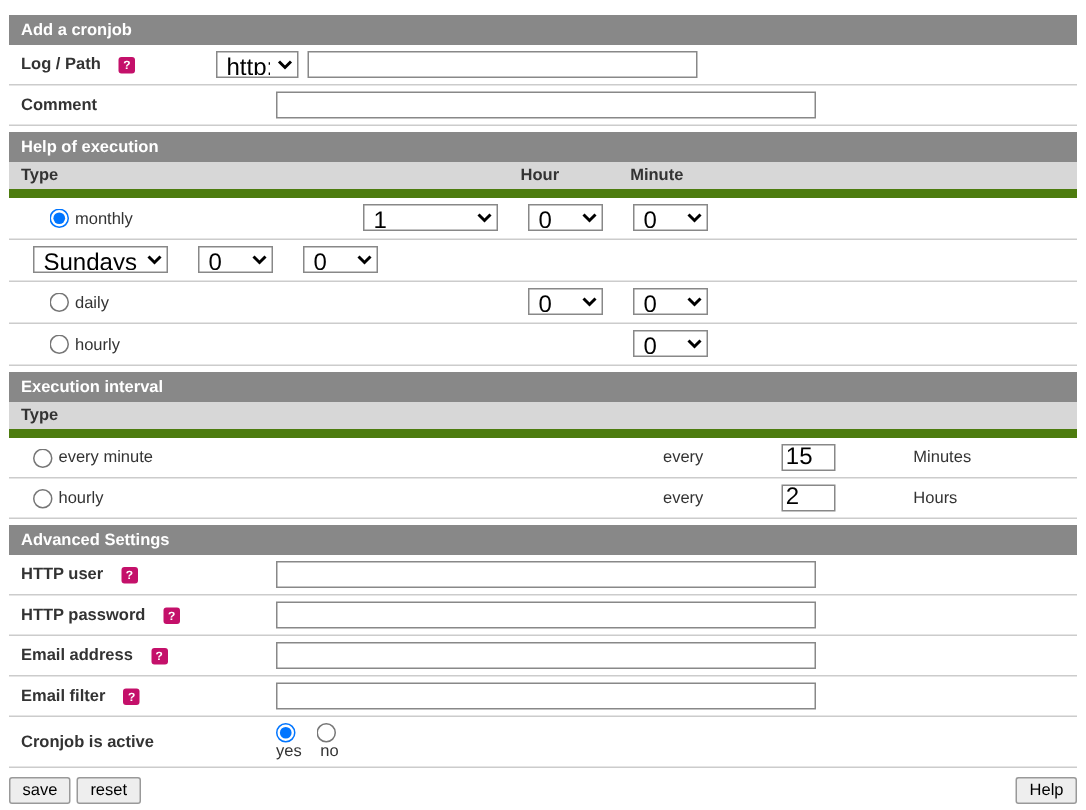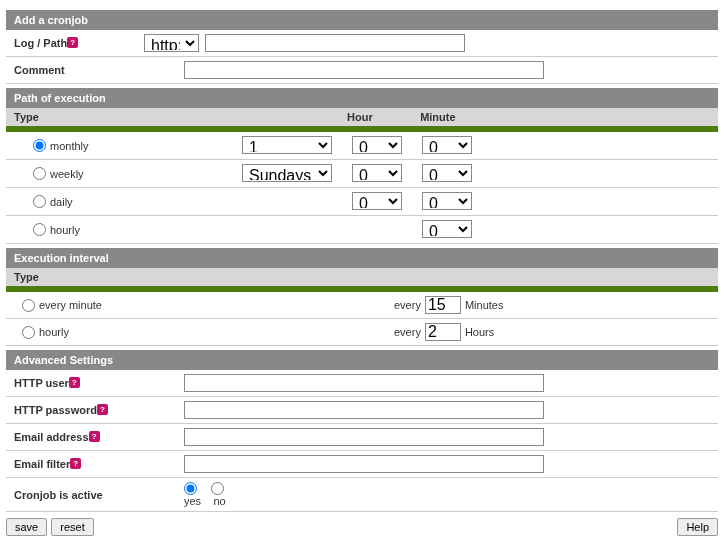--- a/index.html
+++ b/index.html
@@ -32,22 +32,22 @@
     display: flex;
     align-items: center;
     min-height: 26px;
   }
   .row-indent { padding-left: 16px; }
   .label-col {
     width: 170px;
     font-weight: bold;
     color: #333;
     display: flex;
-    align-items: flex-start;
-    gap: 0;
+    align-items: flex-end;
+    gap: 12px;
   }
   .label-col-narrow { width: 130px; }
   .help-icon {
     display: inline-flex;
     align-items: center;
     justify-content: center;
     width: 11px;
     height: 11px;
     background: #c4106a;
     color: #fff;
@@ -68,21 +68,21 @@
     margin: 0 4px 0 0;
     vertical-align: middle;
   }
   .sched-row { display: flex; align-items: center; }
   .sched-col-type { width: 220px; display: flex; align-items: center; padding-left: 11px; }
   .sched-col-extra { width: 110px; }
   .sched-col-hour { width: 70px; }
   .sched-col-min { width: 70px; }
   .sel-num { width: 50px; }
   .sel-day { width: 90px; }
-  .interval-row { display: flex; align-items: center; }
+  .interval-row { display: flex; align-items: center; gap: 48px; }
   .interval-label-col { width: 372px; display: flex; align-items: center; }
   .interval-every { margin-right: 4px; }
   .interval-input { width: 36px; margin-right: 4px; }
   .text-input-wide { width: 360px; }
   .text-input-mid { width: 260px; }
   .proto-select { width: 55px; margin-right: 6px; }
   .button-bar {
     margin-top: 6px;
     display: flex;
     align-items: center;
@@ -113,21 +113,21 @@
   </select>
   <input type="text" class="text-input-mid" value="" style="">
 </div>
 <div class="row">
   <div class="label-col">
     <span>Comment</span>
   </div>
   <input type="text" class="text-input-wide" value="" style="">
 </div>
 
-<div class="section-header">Path of execution</div>
+<div class="section-header">Help of execution</div>
 <div class="sub-header">
   <span class="col" style="width:330px">Type</span>
   <span class="col" style="width:70px">Hour</span>
   <span class="col" style="width:70px">Minute</span>
 </div>
 
 <div class="row row-indent sched-row">
   <div class="sched-col-type">
     <input type="radio" name="sched" checked="" style="">
     <span>monthly</span>
@@ -137,24 +137,20 @@
   </div>
   <div class="sched-col-hour">
     <select class="sel-num"><option>0</option></select>
   </div>
   <div class="sched-col-min">
     <select class="sel-num"><option>0</option></select>
   </div>
 </div>
 
 <div class="row row-indent sched-row">
-  <div class="sched-col-type">
-    <input type="radio" name="sched" style="">
-    <span>weekly</span>
-  </div>
   <div class="sched-col-extra">
     <select class="sel-day"><option>Sundays</option></select>
   </div>
   <div class="sched-col-hour">
     <select class="sel-num"><option>0</option></select>
   </div>
   <div class="sched-col-min">
     <select class="sel-num"><option>0</option></select>
   </div>
 </div>

